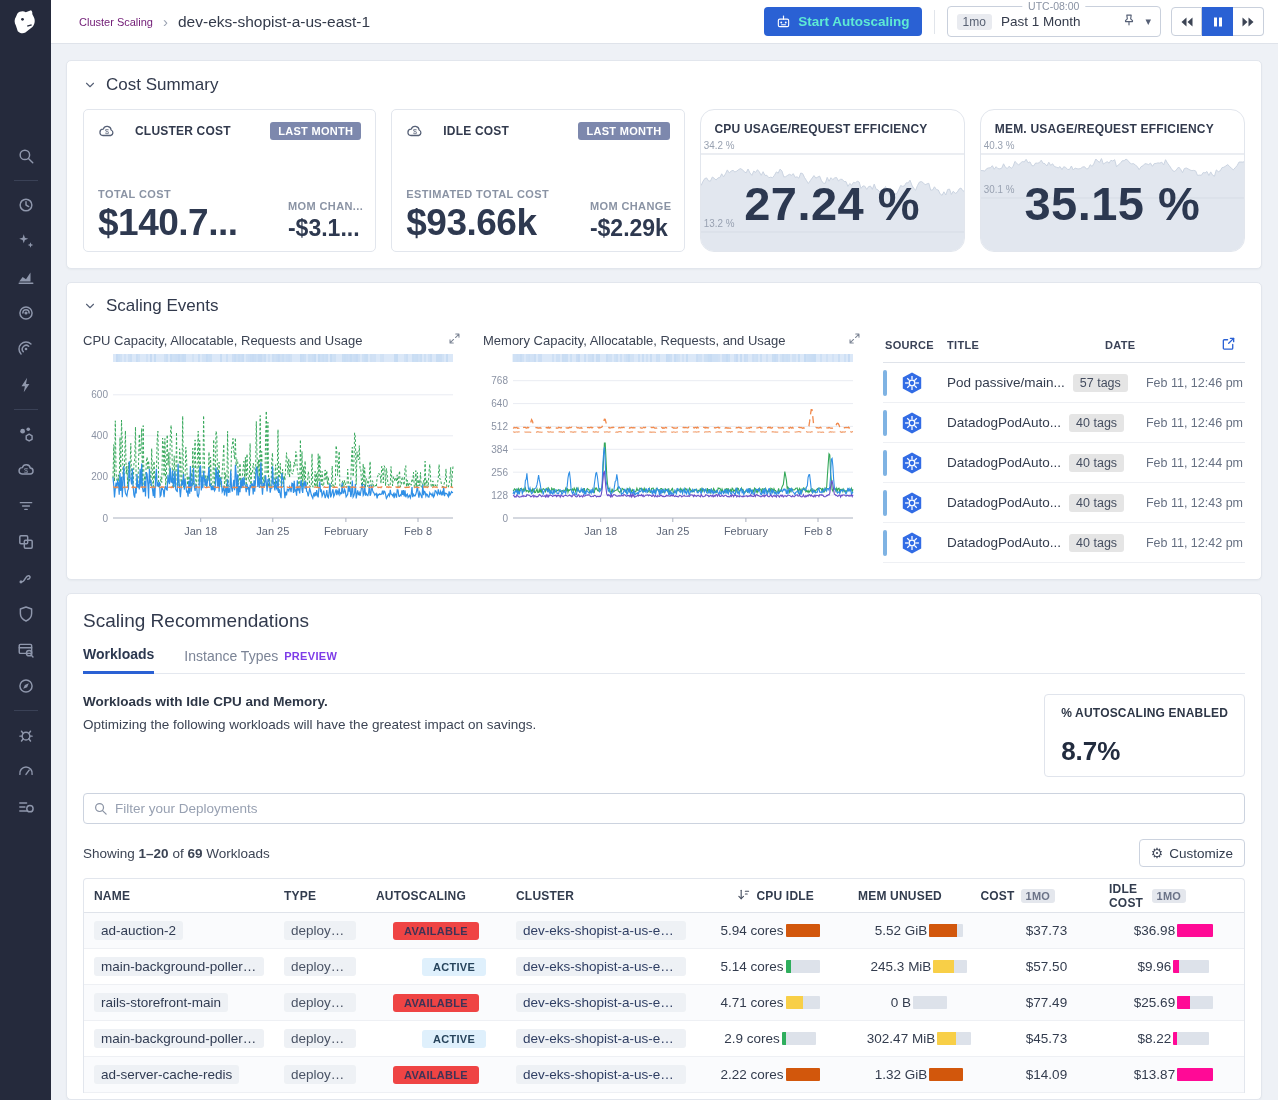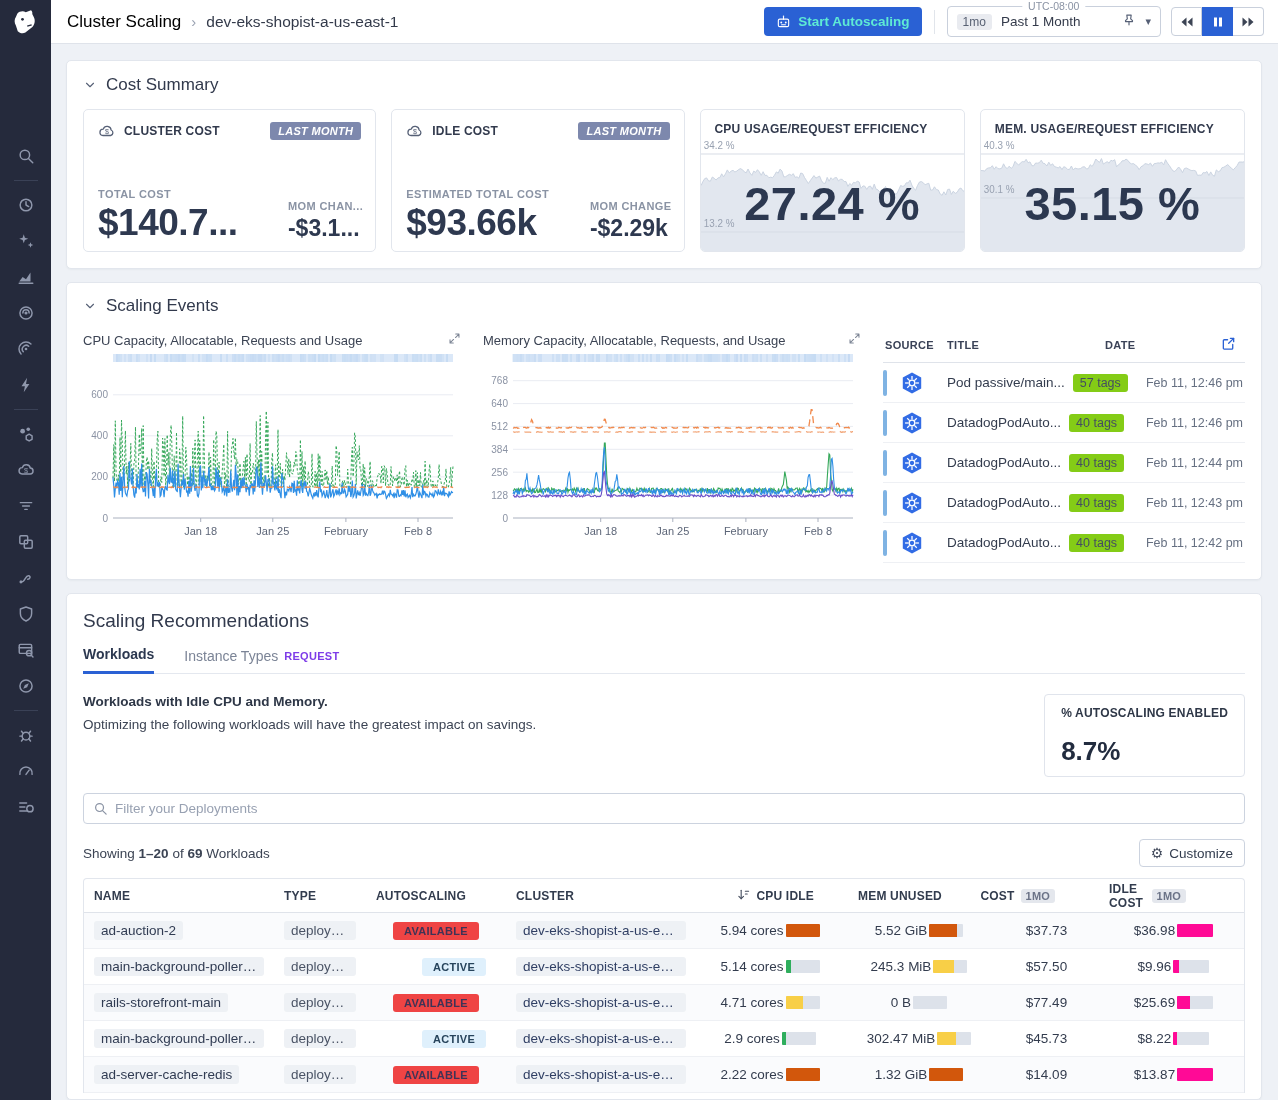--- a/index.html
+++ b/index.html
@@ -11,21 +11,21 @@
   .sidebar { width:51px; background:#252a3c; flex:none; display:flex; flex-direction:column; align-items:center; }
   .logo { width:51px; height:46px; display:flex; align-items:center; justify-content:center; cursor:pointer; }
   .side-icons { margin-top:92px; display:flex; flex-direction:column; align-items:center; }
   .side-icon { width:30px; height:30px; margin:3px 0; display:flex; align-items:center; justify-content:center; border-radius:4px; cursor:pointer; }
   .side-icon svg { stroke:#8f97ac; fill:none; stroke-width:1.3; stroke-linecap:round; stroke-linejoin:round; }
   .side-div { width:24px; height:1px; background:#3a4156; margin:6px 0; }
 
   
   .main { flex:1; display:flex; flex-direction:column; min-width:0; }
   .topbar { height:44px; background:#fff; border-bottom:1px solid #dfe3ea; display:flex; align-items:center; padding:0 14px 0 16px; flex:none; }
-  .crumb-link { color:#000000; font-size:17px; text-decoration:none; cursor:pointer; }
+  .crumb-link { color:#701a75; font-size:11px; text-decoration:none; cursor:pointer;margin-left:12px; }
   .crumb-sep { color:#9aa2b2; margin:0 10px; font-size:15px; }
   .crumb-cur { color:#333a4a; font-size:15.5px; }
   .top-right { margin-left:auto; display:flex; align-items:center; }
   .btn-start { background:#2a61d4; color:#5eead4; border:none; border-radius:4px; height:29px; padding:0 12px; font-size:13.5px; font-weight:700; display:flex; align-items:center; gap:7px; cursor:pointer; font-family:inherit; }
   .top-div { width:1px; height:24px; background:#e1e5eb; margin:0 12px; }
   .timepicker { position:relative; border:1px solid #c9d0dc; border-radius:4px; height:31px; display:flex; align-items:center; padding:0 9px; background:#fff; cursor:pointer; }
   .tp-tz { position:absolute; top:-7px; left:50%; transform:translateX(-50%); background:#fff; padding:0 6px; font-size:10.5px; color:#8a93a4; white-space:nowrap; }
   .tp-badge { background:#e9ebf0; border-radius:3px; padding:1px 6px; font-size:12px; color:#596274; }
   .tp-label { font-size:13.5px; color:#333a4a; margin:0 42px 0 9px; }
   .tp-pin svg, .tp-caret { color:#566076; }
@@ -38,44 +38,44 @@
 
   .page { flex:1; padding:16px 16px 0 15px; display:flex; flex-direction:column; gap:13px; overflow:hidden; }
   .card { background:#fff; border:1px solid #e2e6ed; border-radius:5px; box-shadow:0 1px 2px rgba(30,40,60,.04); }
   .sec-head { display:flex; align-items:center; gap:9px; font-size:17px; font-weight:500; color:#323a4d; }
 
   
   .cost-sec { padding:14px 16px 16px; }
   .cost-cards { display:flex; gap:15px; margin-top:14px; }
   .mcard { flex:1; border:1px solid #e2e6ed; border-radius:5px; padding:12px 14px; height:143px; position:relative; }
   .mcard-top { display:flex; align-items:center; }
-  .mcard-title { font-size:12px; font-weight:700; letter-spacing:.2px; color:#323a4d; margin-left:8px; }
-  .mcard-badge { margin-left:auto; background:#7d88ad; color:#fff; font-size:11px; font-weight:700; border-radius:3px; padding:3px 8px; letter-spacing:.3px;font-style:italic; }
+  .mcard-title { font-size:12px; font-weight:700; letter-spacing:.2px; color:#323a4d; margin-left:19px; }
+  .mcard-badge { margin-left:auto; background:#7d88ad; color:#fff; font-size:11px; font-weight:700; border-radius:3px; padding:3px 8px; letter-spacing:.3px; }
   .mcard-bottom { position:absolute; left:14px; right:12px; bottom:10px; display:flex; align-items:flex-end; gap:16px; }
   .m-label { font-size:11px; font-weight:700; letter-spacing:.4px; color:#8a93a4; margin-bottom:4px; }
   .m-value { font-size:37px; font-weight:700; color:#2e3950; line-height:1; letter-spacing:-.5px; white-space:nowrap; }
   .m-sub { margin-left:auto; text-align:left; }
   .m-subval { font-size:23px; font-weight:700; color:#2e3950; line-height:1.1; white-space:nowrap; }
-  .effcard { flex:1; border:1px solid #e2e6ed; border-radius:5px; height:143px; position:relative; overflow:hidden; }
+  .effcard { flex:1; border:1px solid #e2e6ed; border-radius:14px; height:143px; position:relative; overflow:hidden; }
   .eff-title { position:absolute; top:12px; left:14px; font-size:12px; font-weight:700; letter-spacing:.2px; color:#323a4d; z-index:3; }
   .eff-svg { position:absolute; inset:0; width:100%; height:100%; }
   .eff-value { position:absolute; left:0; right:0; top:66%; transform:translateY(-50%); text-align:center; font-size:47px; font-weight:700; color:#2c3850; letter-spacing:.5px; z-index:2; }
 
   
   .events-sec { padding:13px 16px 16px; }
   .ev-grid { display:grid; grid-template-columns:378px 378px 1fr; gap:22px; margin-top:16px; }
   .chart-title { display:flex; align-items:center; font-size:13px; color:#3c4454; margin-bottom:2px; }
   .chart-title .xp { margin-left:auto; cursor:pointer; }
   .plot { width:378px; height:196px; display:block; }
   .ev-head { display:grid; grid-template-columns:62px 1fr 116px 22px; align-items:center; padding:4px 2px 9px; border-bottom:1px solid #dfe3ea; font-size:11px; font-weight:700; color:#3a4257; letter-spacing:.3px; }
   .ev-row { display:flex; align-items:center; height:40px; border-bottom:1px solid #eef0f4; gap:8px; padding-right:2px; cursor:pointer; }
   .ev-accent { width:4px; height:26px; border-radius:2px; background:#7fb3e3; flex:none; }
   .ev-k8s { width:26px; height:26px; flex:none; display:flex; margin-left:4px; }
   .ev-title { font-size:13.5px; color:#333c4e; white-space:nowrap; overflow:hidden; text-overflow:ellipsis; margin-left:14px; }
-  .ev-tags { background:#84cc16; border-radius:3px; padding:2px 7px; font-size:12.5px; color:#454e60; flex:none; }
+  .ev-tags { background:#e5e5e5; border-radius:3px; padding:2px 7px; font-size:12.5px; color:#454e60; flex:none; }
   .ev-date { margin-left:auto; font-size:12.5px; color:#667082; flex:none; }
 
   
   .rec-sec { padding:16px 16px 0; flex:1; }
   .rec-title { font-size:19px; font-weight:500; color:#323a4d; }
   .tabs { display:flex; align-items:flex-end; gap:30px; margin-top:14px; border-bottom:1px solid #e4e8ef; }
   .tab { padding-bottom:9px; font-size:14px; color:#7b8496; cursor:pointer; display:flex; gap:6px; align-items:center; }
   .tab.active { color:#2c3850; font-weight:700; border-bottom:3px solid #2a61d4; margin-bottom:-1px; }
   .preview { color:#7e3ce8; font-size:11px; font-weight:700; letter-spacing:.3px; }
   .rec-info { display:flex; align-items:flex-start; margin-top:20px; }
@@ -786,21 +786,21 @@
     </section>
 
     <section class="card rec-sec">
       <div class="rec-title">Scaling Recommendations</div>
       <div class="tabs">
         <div class="tab active">
             <span>Workloads</span>
           </div>
         <div class="tab">
             <span>Instance Types</span>
-            <span class="preview">REQUEST</span>
+            <span class="preview">PREVIEW</span>
           </div>
       </div>
       <div class="rec-info">
         <div>
           <div class="rec-sub-b">Workloads with Idle CPU and Memory.</div>
           <div class="rec-sub">Optimizing the following workloads will have the greatest impact on savings.</div>
         </div>
         <div class="stat-card">
           <div class="stat-label">% AUTOSCALING ENABLED</div>
           <div class="stat-value">8.7%</div>

